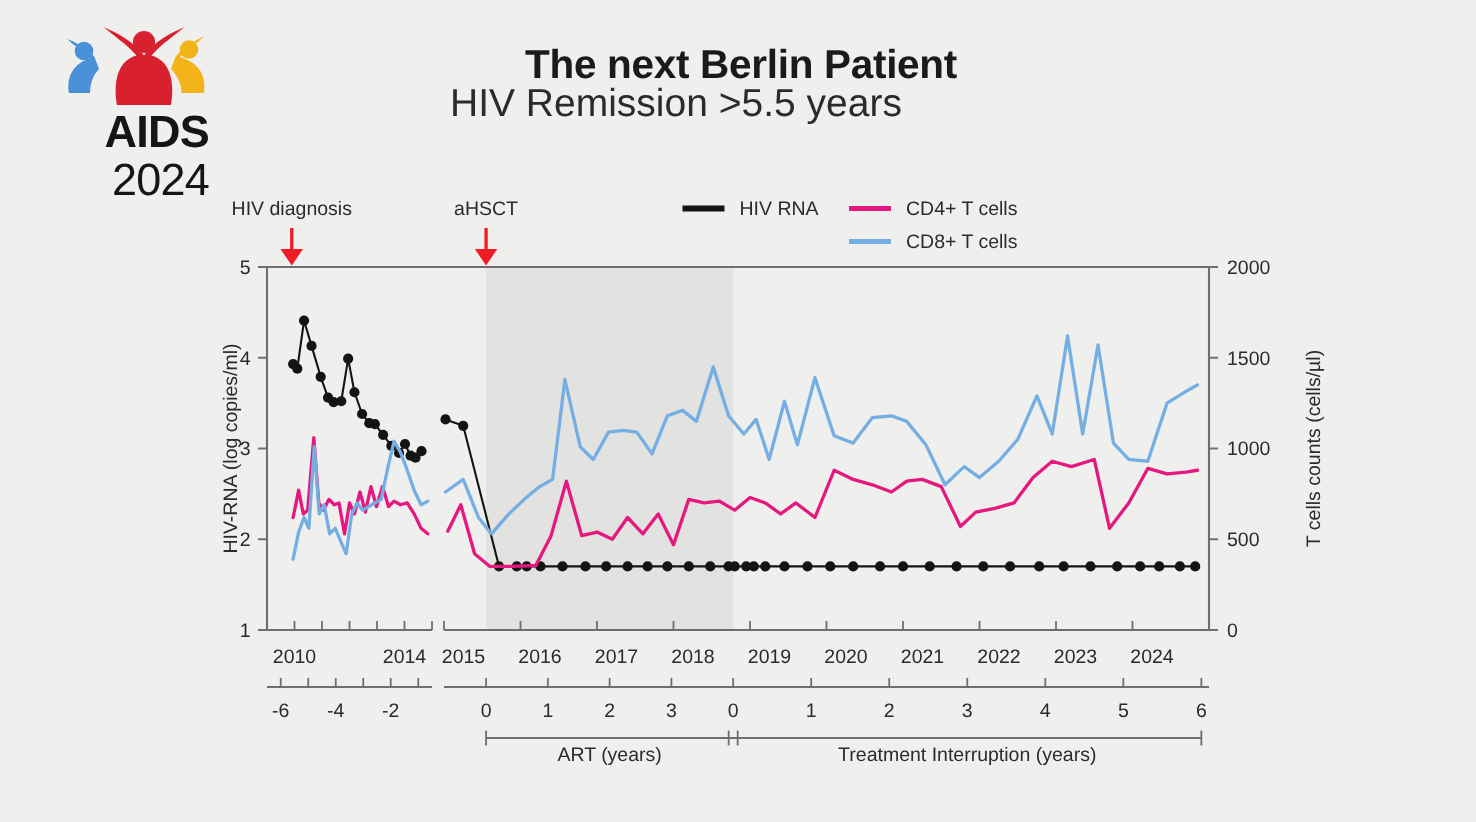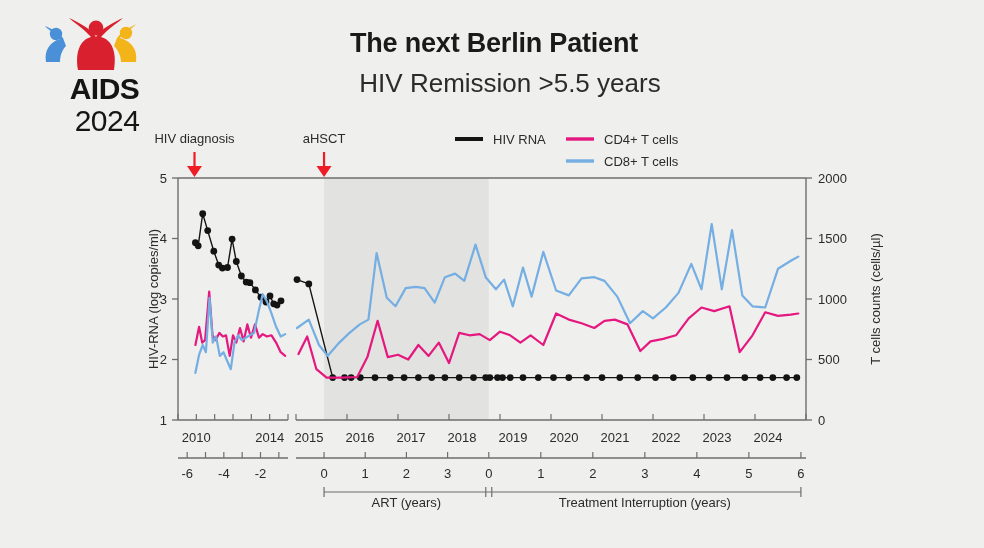--- a/index.html
+++ b/index.html
@@ -72,23 +72,22 @@
     width: 420px;
     text-align: center;
     font-size: 27px;
     font-weight: bold;
     letter-spacing: -0.2px;
     color: #1a1a1a;
   }
   .title-sub {
     position: absolute;
     left: 300px;
-    top: 68px;
+    top: 53px;
     width: 420px;
-    text-align: center;
     font-size: 26px;
     font-weight: normal;
     color: #2b2b2b;
   }
 
   
   #figure {
     position: absolute;
     left: 0;
     top: 0;

